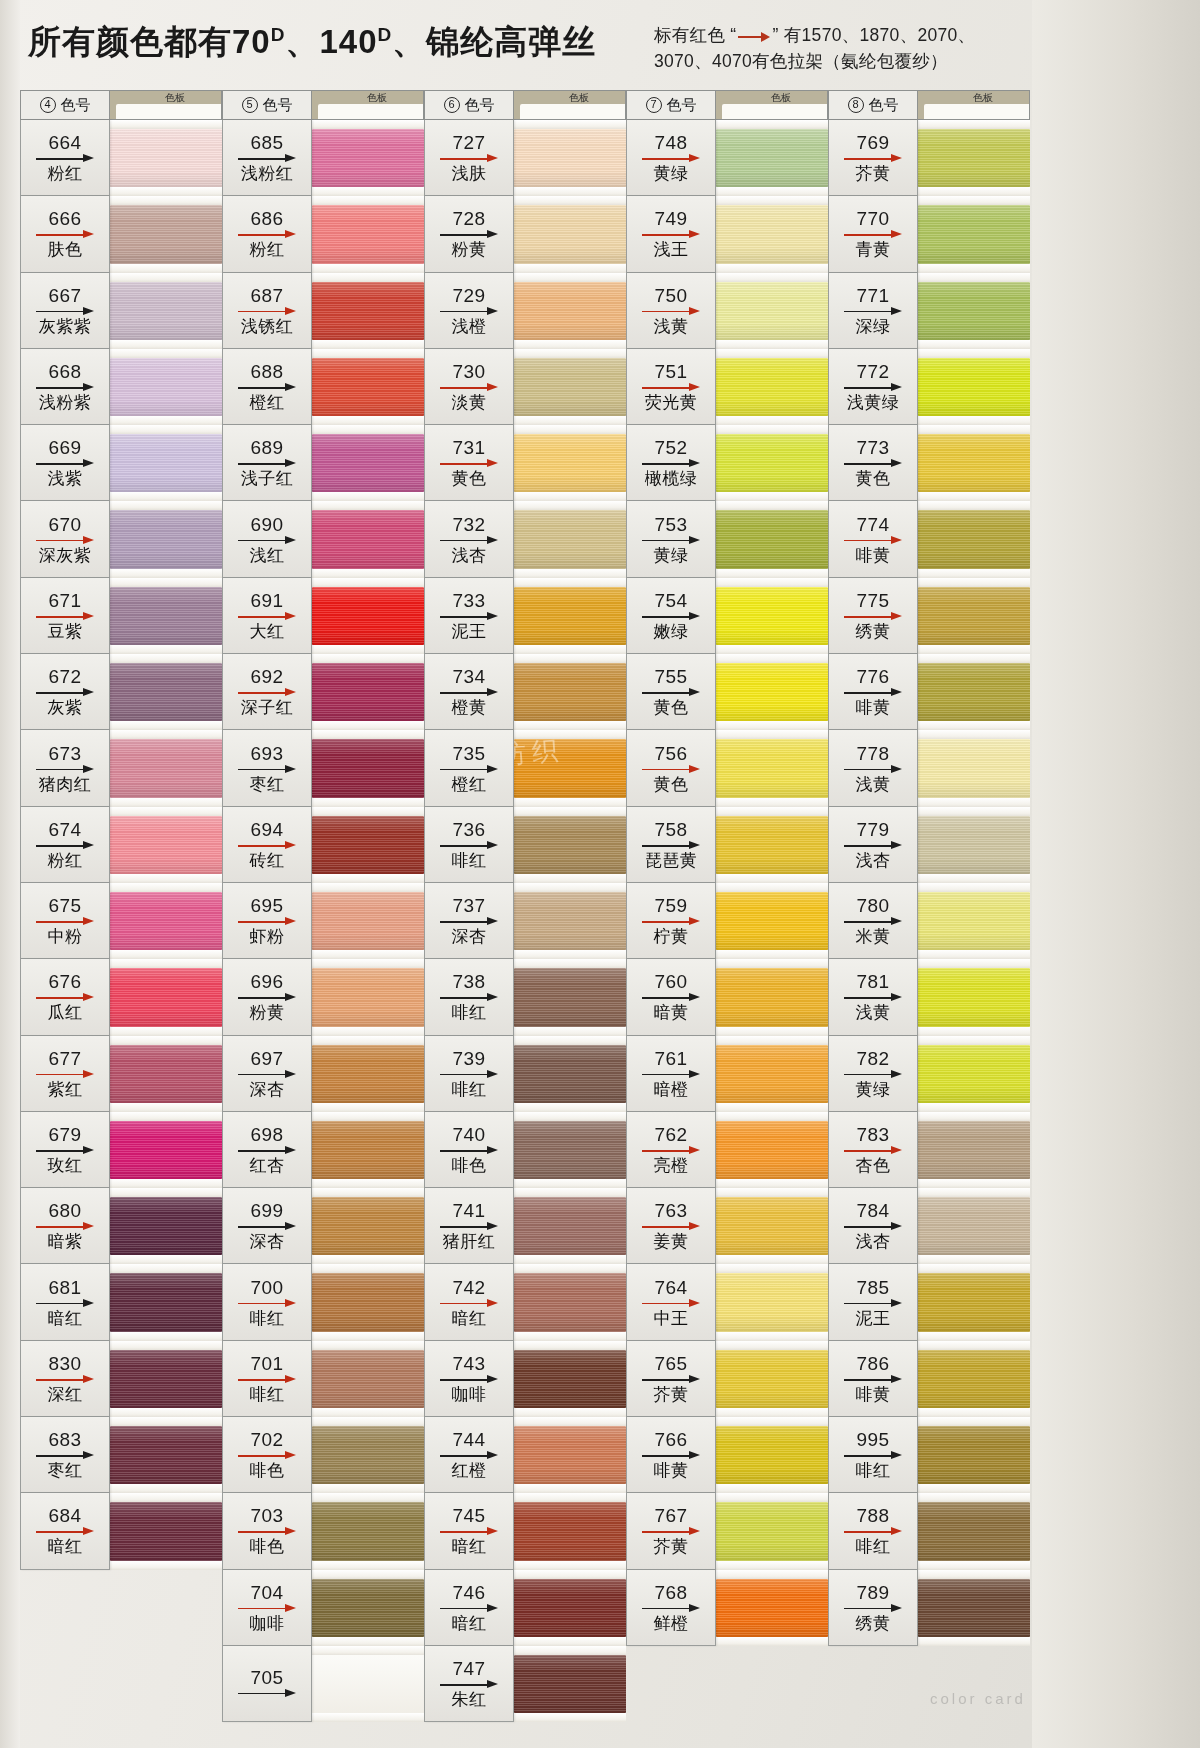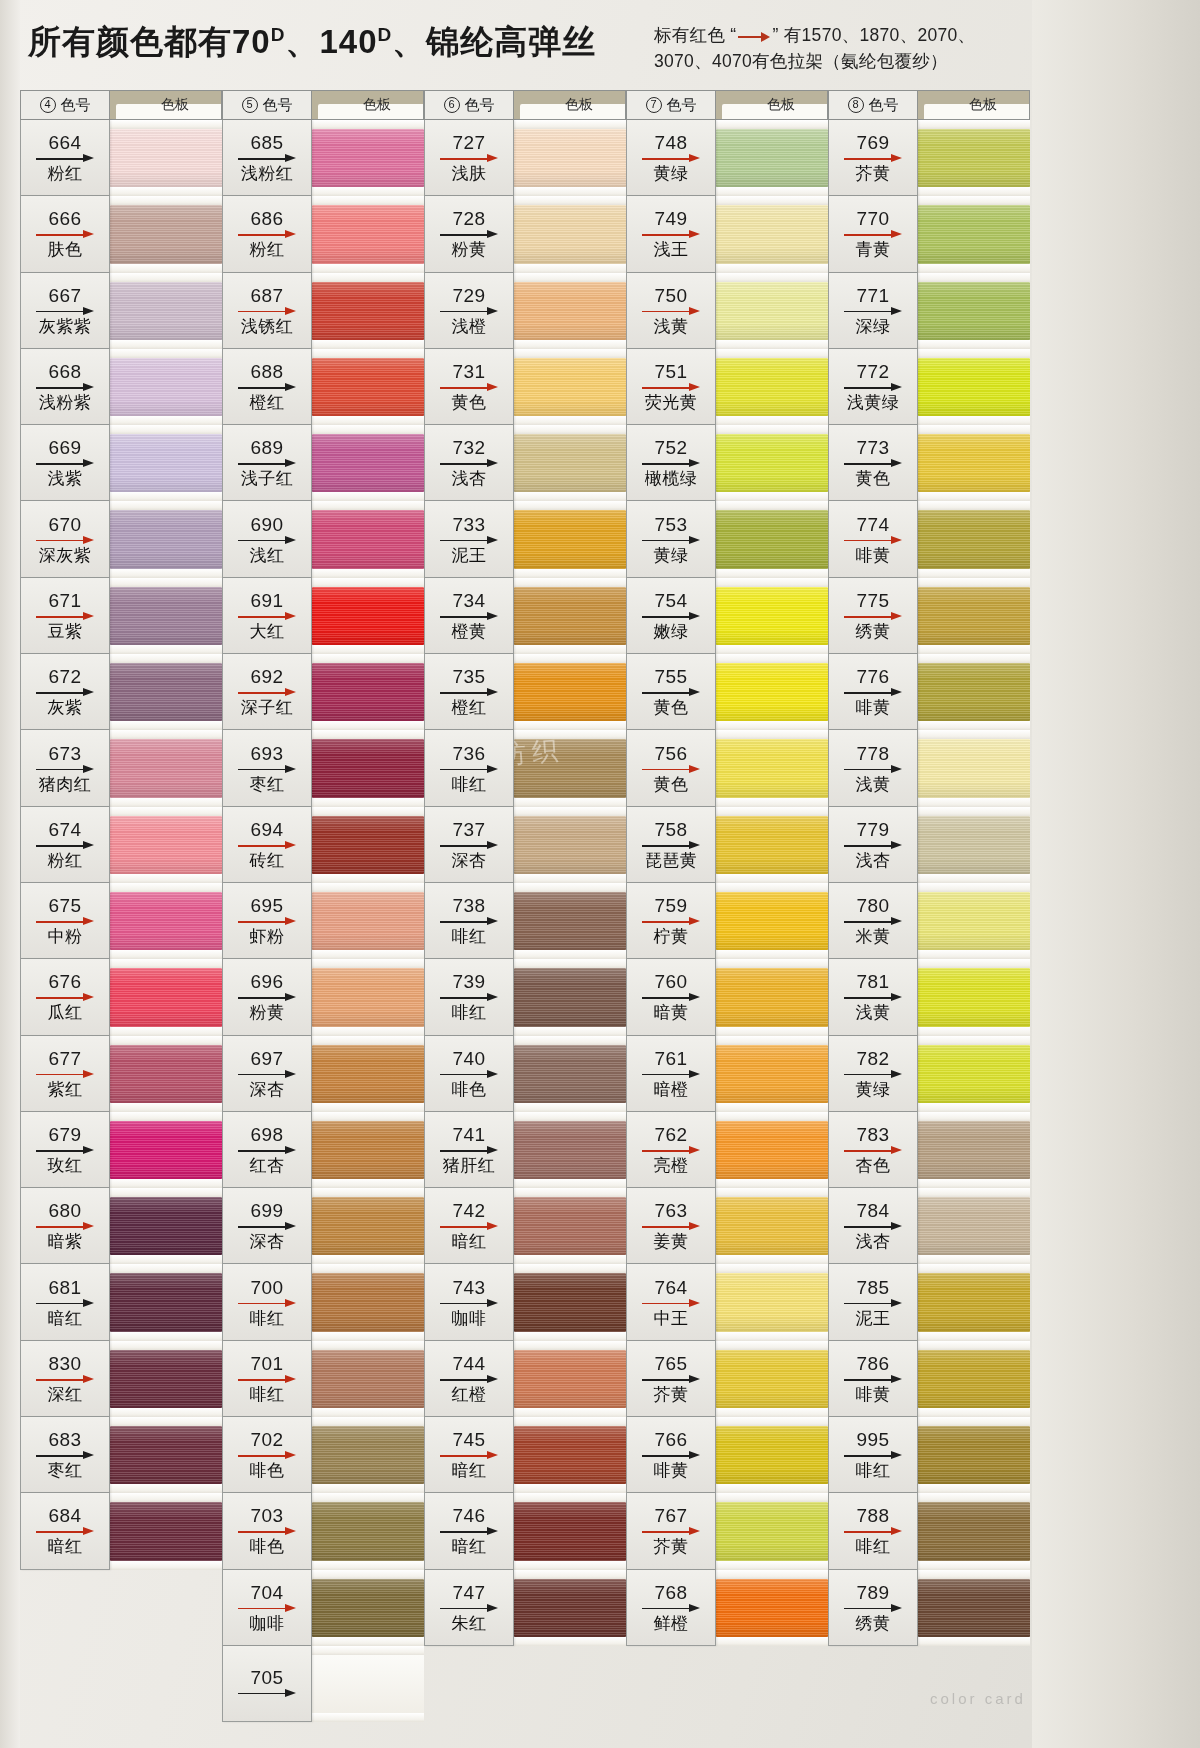--- a/index.html
+++ b/index.html
@@ -110,23 +110,22 @@
     line-height: 1;
     padding-bottom: 1px;
   }
   .gh-sw {
     width: 112px;
     border-top: 1px solid #8e9190;
     border-bottom: 1px solid #8e9190;
     border-right: 1px solid #8e9190;
     background: #bab39c;
     display: flex;
-    align-items: center;
     justify-content: center;
-    font-size: 14px;
+    font-size: 10px;
     color: #2b2b2b;
     position: relative;
     overflow: hidden;
     padding-left: 19px;
   }
   .gh-sw::after {
     content: "";
     position: absolute;
     left: 6px; right: -4px; top: 13px; bottom: -18px;
     background: #fbfaf6;
@@ -816,20 +815,32 @@
               <span class="cname">浅橙</span>
             </div>
             <div class="swatchcell">
               <div class="cardgap t"></div>
               <div class="thread" style="background: rgb(240, 183, 125);"></div>
               <div class="cardgap b"></div>
             </div>
           </div>
           <div class="row">
             <div class="lbl">
+              <span class="code">730</span>
+              <span class="arrow red"></span>
+              <span class="cname">淡黄</span>
+            </div>
+            <div class="swatchcell">
+              <div class="cardgap t"></div>
+              <div class="thread" style="background: rgb(207, 192, 138);"></div>
+              <div class="cardgap b"></div>
+            </div>
+          </div>
+          <div class="row">
+            <div class="lbl">
               <span class="code">731</span>
               <span class="arrow red"></span>
               <span class="cname">黄色</span>
             </div>
             <div class="swatchcell">
               <div class="cardgap t"></div>
               <div class="thread" style="background: rgb(248, 207, 111);"></div>
               <div class="cardgap b"></div>
             </div>
           </div>

